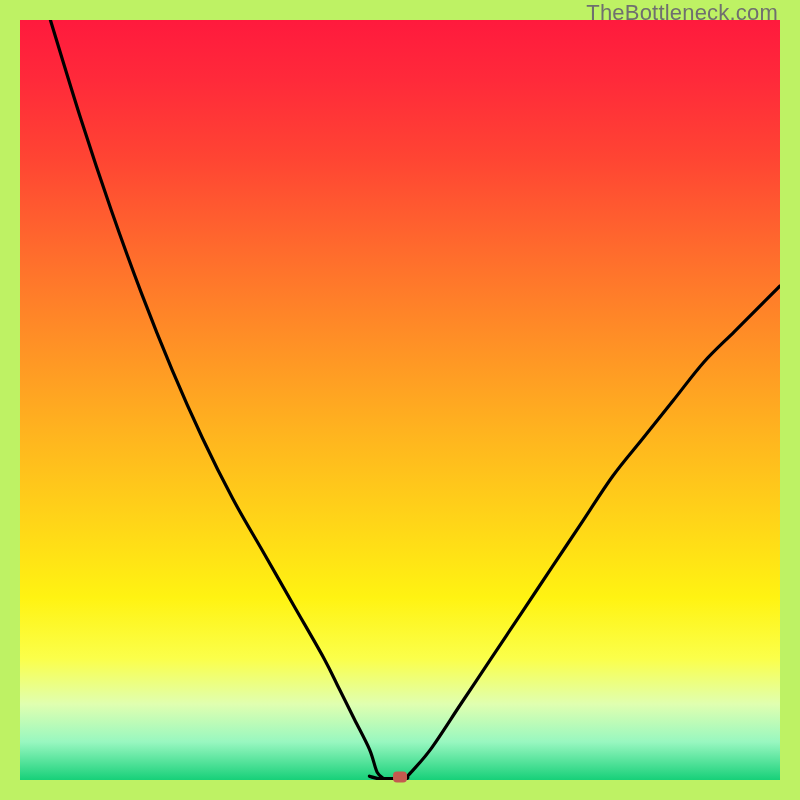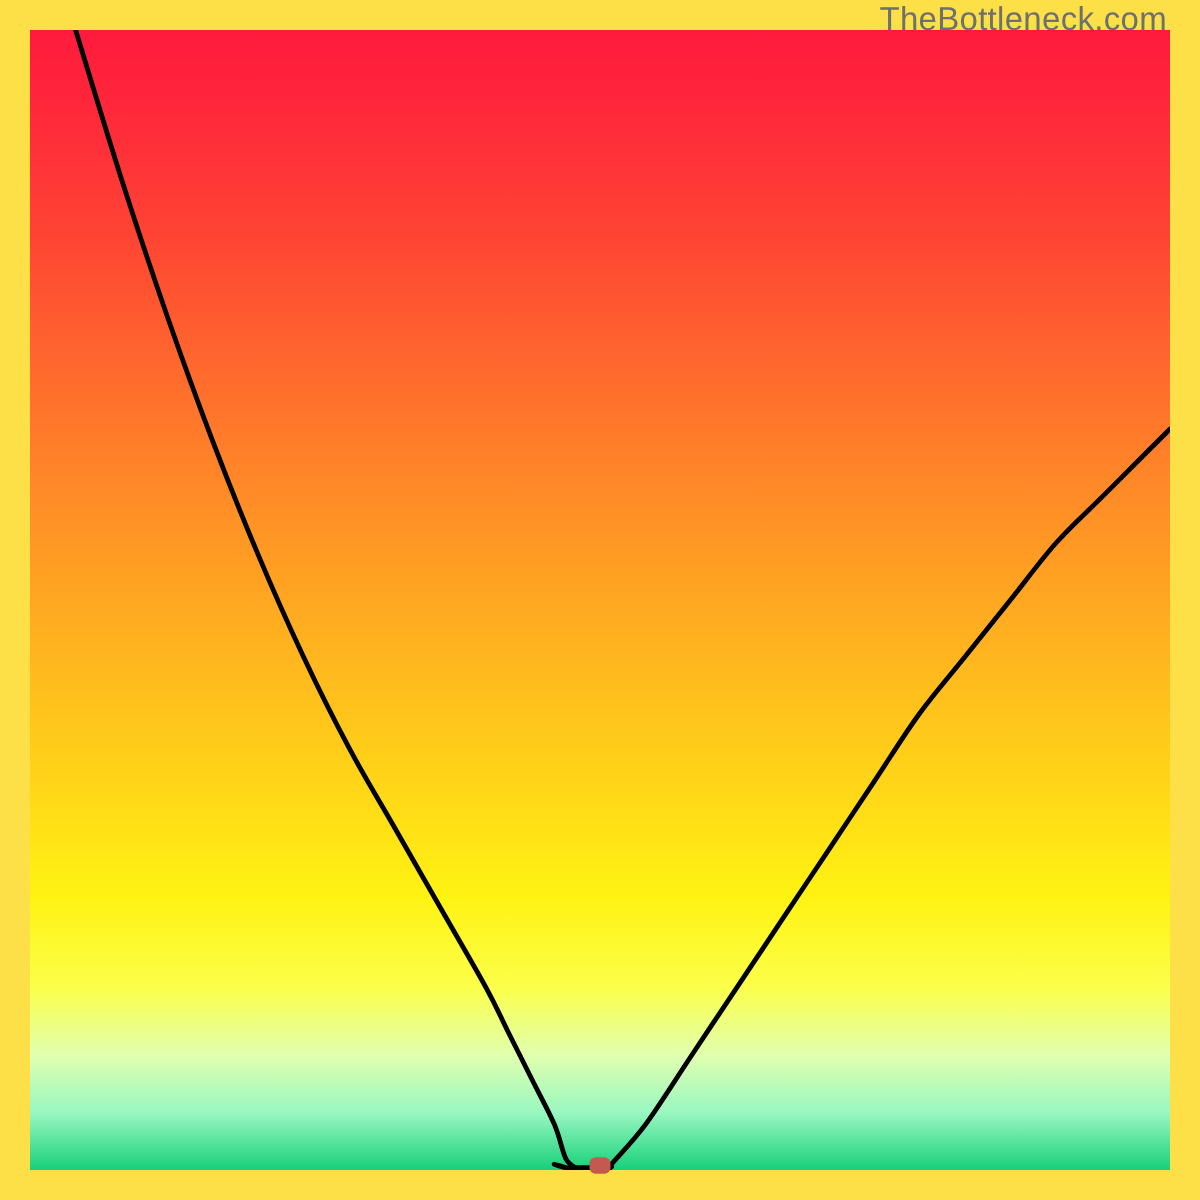--- a/index.html
+++ b/index.html
@@ -8,21 +8,21 @@
     width: 800px;
     height: 800px;
     background: #000;
     overflow: hidden;
     font-family: Arial, Helvetica, sans-serif;
   }
   .frame {
     position: relative;
     width: 800px;
     height: 800px;
-    background: #fde047;
+    background: #bef264;
   }
   .plot-area {
     position: absolute;
     left: 20px;
     top: 20px;
     width: 760px;
     height: 760px;
     background: linear-gradient(to bottom,
       #ff1a3d 0%,
       #ff2a3a 8%,

